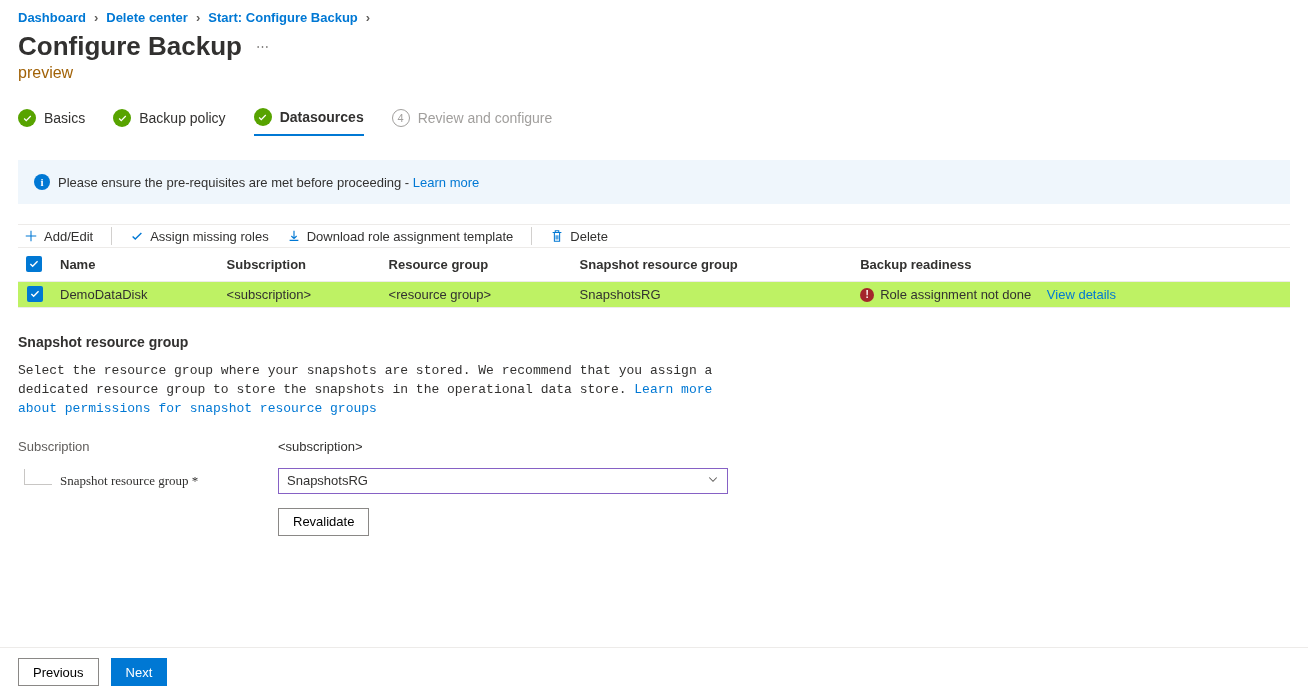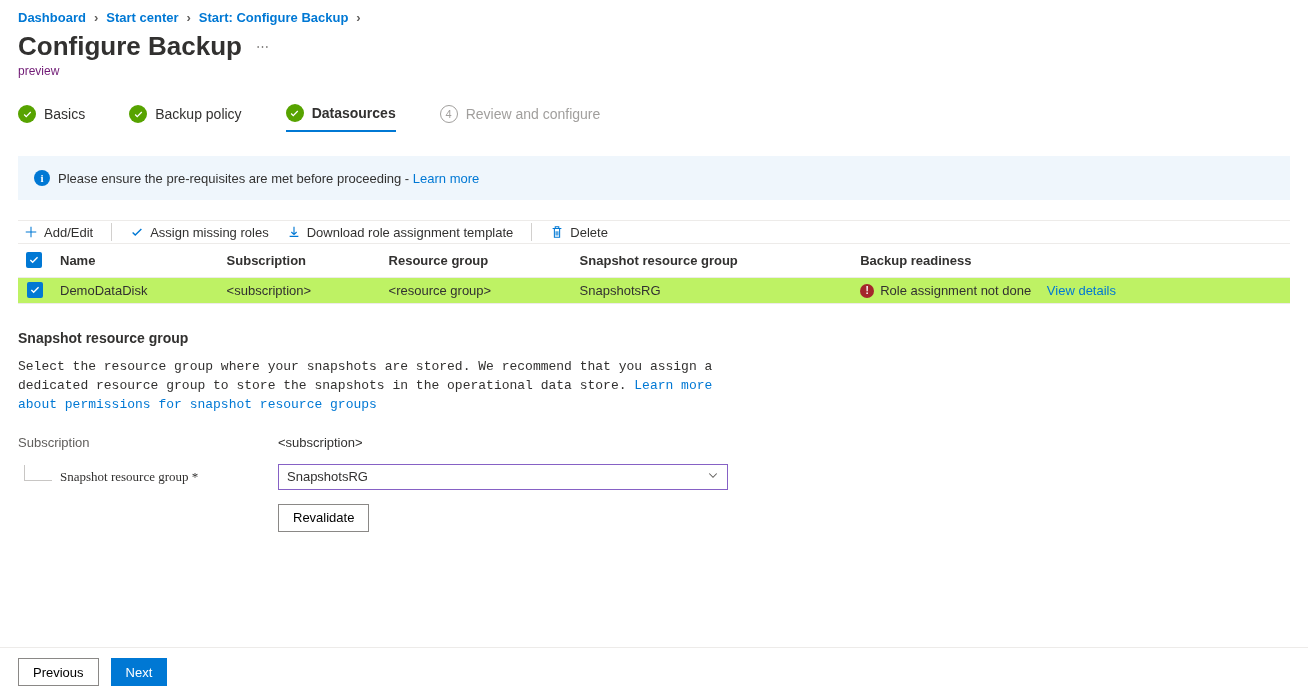--- a/index.html
+++ b/index.html
@@ -7,24 +7,24 @@
   a { color: #0078d4; text-decoration: none; cursor: pointer; }
 
   
   .breadcrumbs { display: flex; align-items: center; gap: 8px; padding: 10px 0 6px; font-size: 13px; font-weight: bold; }
   .crumb-sep { color: #605e5c; }
 
   
   .title-row { display: flex; align-items: center; gap: 14px; }
   h1 { font-size: 26px; font-weight: 600; }
   .more-dots { letter-spacing: 2px; color: #605e5c; cursor: pointer; }
-  .subtitle { font-size: 12px; color: #701a75; margin-top: 2px; }
-
-  
-  .steps { display: flex; align-items: center; gap: 44px; margin-top: 26px; border-bottom: none; }
+  .subtitle { font-size: 16px; color: #a16207; margin-top: 2px; }
+
+  
+  .steps { display: flex; align-items: center; gap: 28px; margin-top: 26px; border-bottom: none; }
   .step { display: flex; align-items: center; gap: 8px; padding-bottom: 8px; cursor: pointer; }
   .step.active { border-bottom: 2px solid #0078d4; }
   .step.active .step-label { color: #323130; font-weight: 600; }
   .step-label { font-size: 14px; color: #323130; }
   .step.future .step-label { color: #a19f9d; }
   .step-num {
     width: 18px; height: 18px; border-radius: 50%; border: 1px solid #a19f9d;
     display: inline-flex; align-items: center; justify-content: center;
     font-size: 11px; color: #a19f9d;
   }
@@ -103,21 +103,21 @@
     padding: 10px 18px; display: flex; gap: 12px;
   }
   .spacer { height: 60px; }
 </style>
 </head>
 <body>
 
 <nav class="breadcrumbs">
   <a>Dashboard</a>
   <span class="crumb-sep">›</span>
-  <a>Start center</a>
+  <a>Delete center</a>
   <span class="crumb-sep">›</span>
   <a>Start: Configure Backup</a>
   <span class="crumb-sep">›</span>
 </nav>
 
 <div class="title-row">
   <h1>Configure Backup</h1>
   <span class="more-dots">⋯</span>
 </div>
 <div class="subtitle">preview</div>

